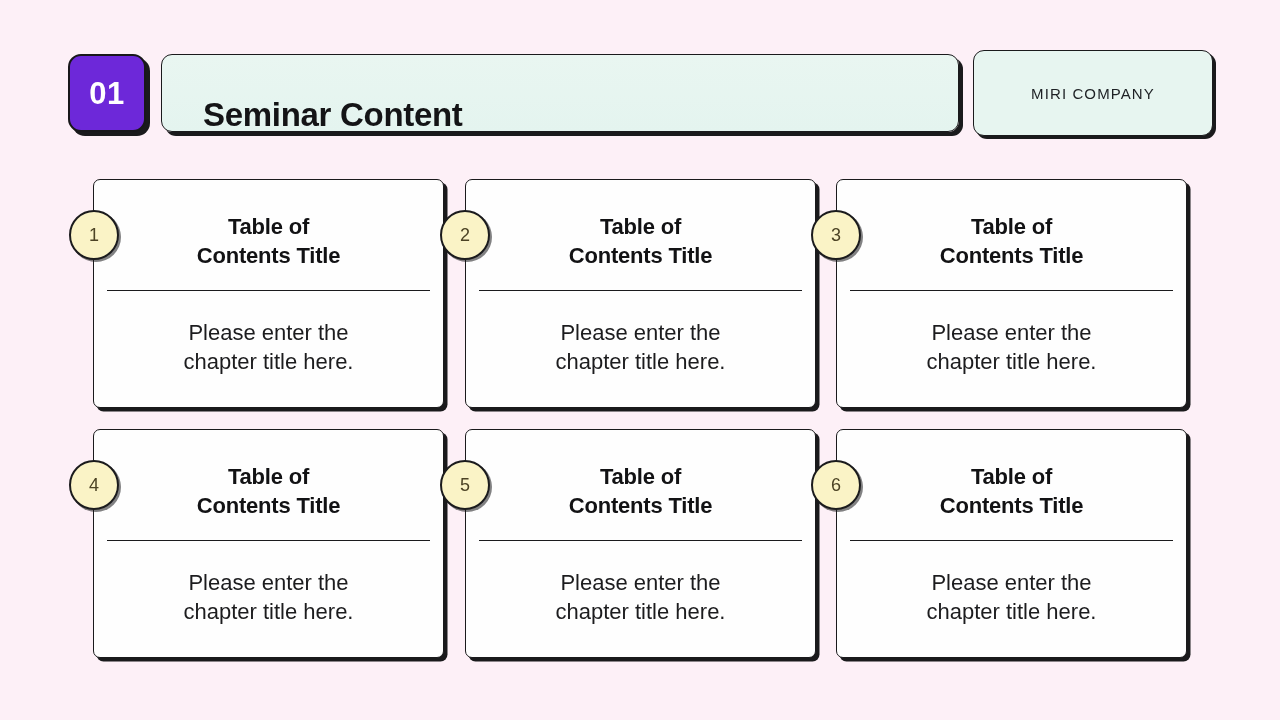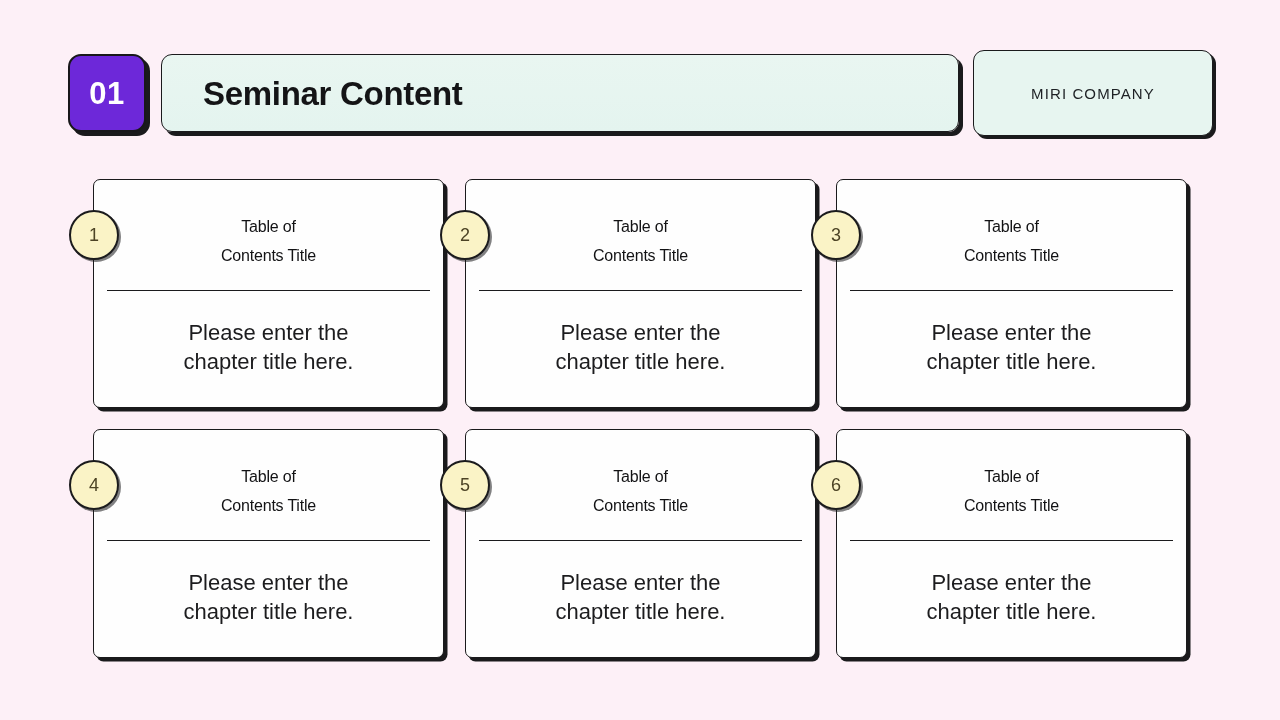--- a/index.html
+++ b/index.html
@@ -50,21 +50,21 @@
     position: absolute;
     left: 161px;
     top: 54px;
     width: 798px;
     height: 78px;
     background: linear-gradient(180deg, #e9f6f1 0%, #e4f4ef 100%);
     border: 1.6px solid #1a1a1c;
     border-radius: 11px;
     box-shadow: 4px 4px 0 0 #1a1a1c;
     display: flex;
-    align-items: center;
+    align-items: flex-end;
   }
   .title-text {
     margin-left: 41px;
     font-size: 33px;
     font-weight: 900;
     color: #141416;
     letter-spacing: -0.3px;
     line-height: 1;
   }
 
@@ -115,22 +115,22 @@
   .card.c4 { left: 0px;   top: 250px; }
   .card.c5 { left: 372px; top: 250px; }
   .card.c6 { left: 743px; top: 250px; }
 
   .card-title {
     position: absolute;
     left: 14px;
     right: 14px;
     top: 32px;
     text-align: center;
-    font-size: 16px;
-    font-weight: 400;
+    font-size: 22px;
+    font-weight: 700;
     line-height: 29px;
     color: #121214;
     letter-spacing: -0.2px;
     white-space: pre-line;
   }
 
   .card-divider {
     position: absolute;
     left: 13px;
     right: 13px;

